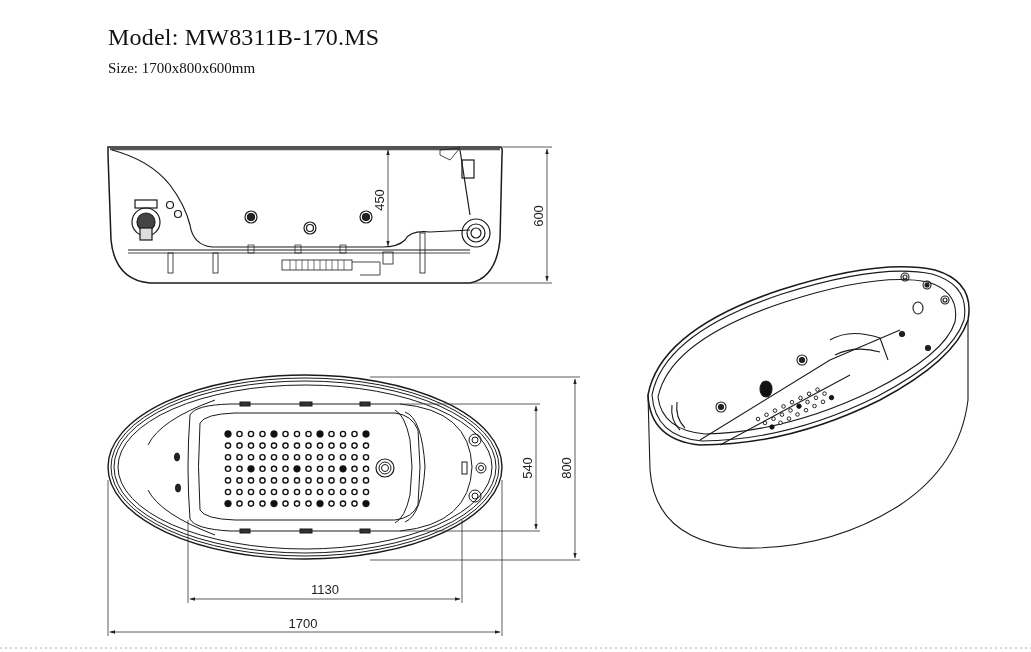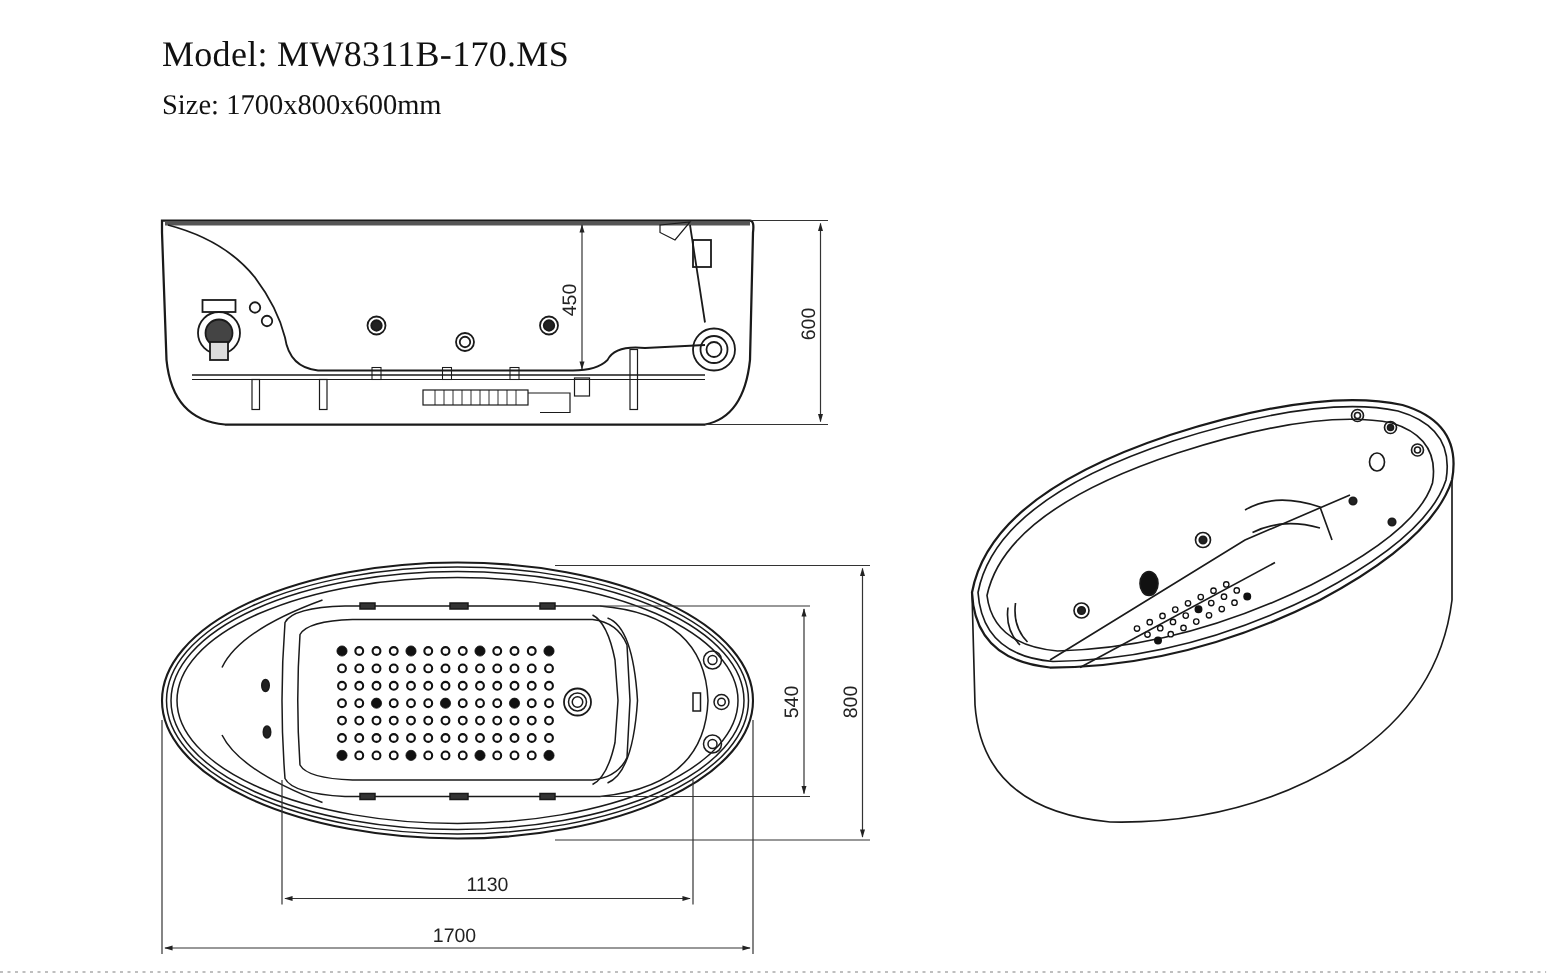--- a/index.html
+++ b/index.html
@@ -1,18 +1,18 @@
 <!DOCTYPE html>
 <html><head>
 <meta charset="utf-8">
 <style>
   html,body{margin:0;padding:0;background:#ffffff;}
   body{width:1031px;height:652px;position:relative;overflow:hidden;font-family:"Liberation Serif",serif;color:#111;}
   .title{position:absolute;left:108px;top:24px;font-size:24px;letter-spacing:0.2px;}
-  .subtitle{position:absolute;left:108px;top:60px;font-size:19px;}
+  .subtitle{position:absolute;left:108px;top:60px;font-size:15px;}
   svg{position:absolute;left:0;top:0;}
   .dim{font-family:"Liberation Sans",sans-serif;font-size:13px;fill:#222;}
 </style>
 </head>
 <body>
 
 <div class="title">
   <span>Model:</span>
   <span>MW8311B-170.MS</span>
 </div>

